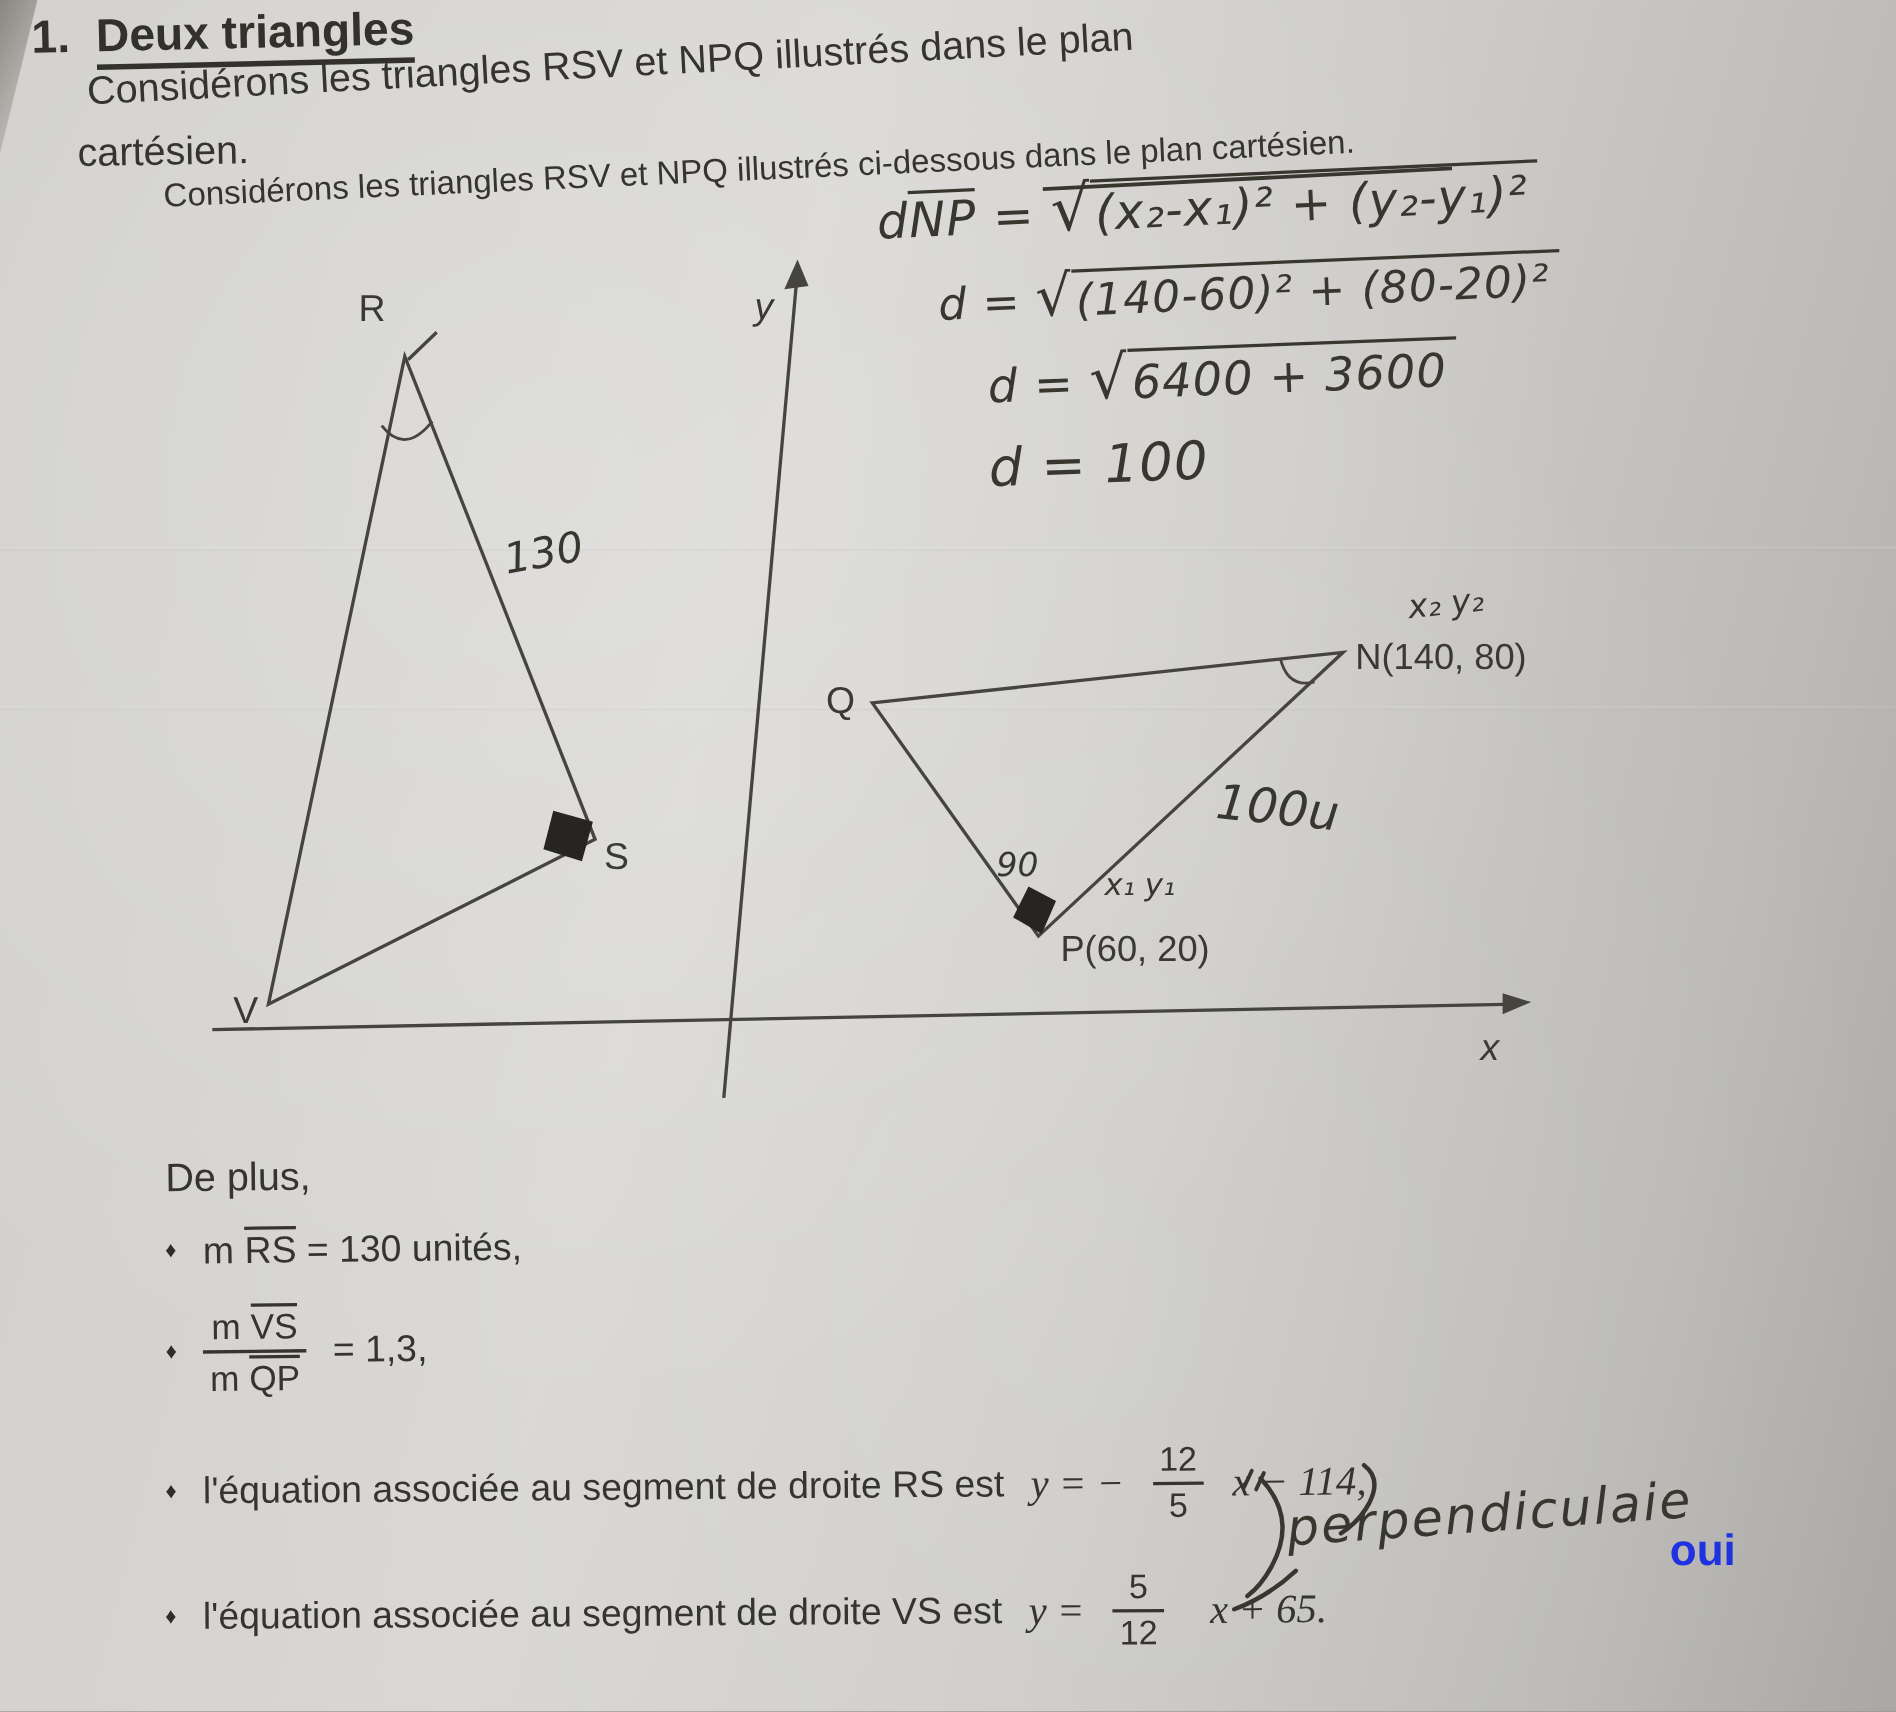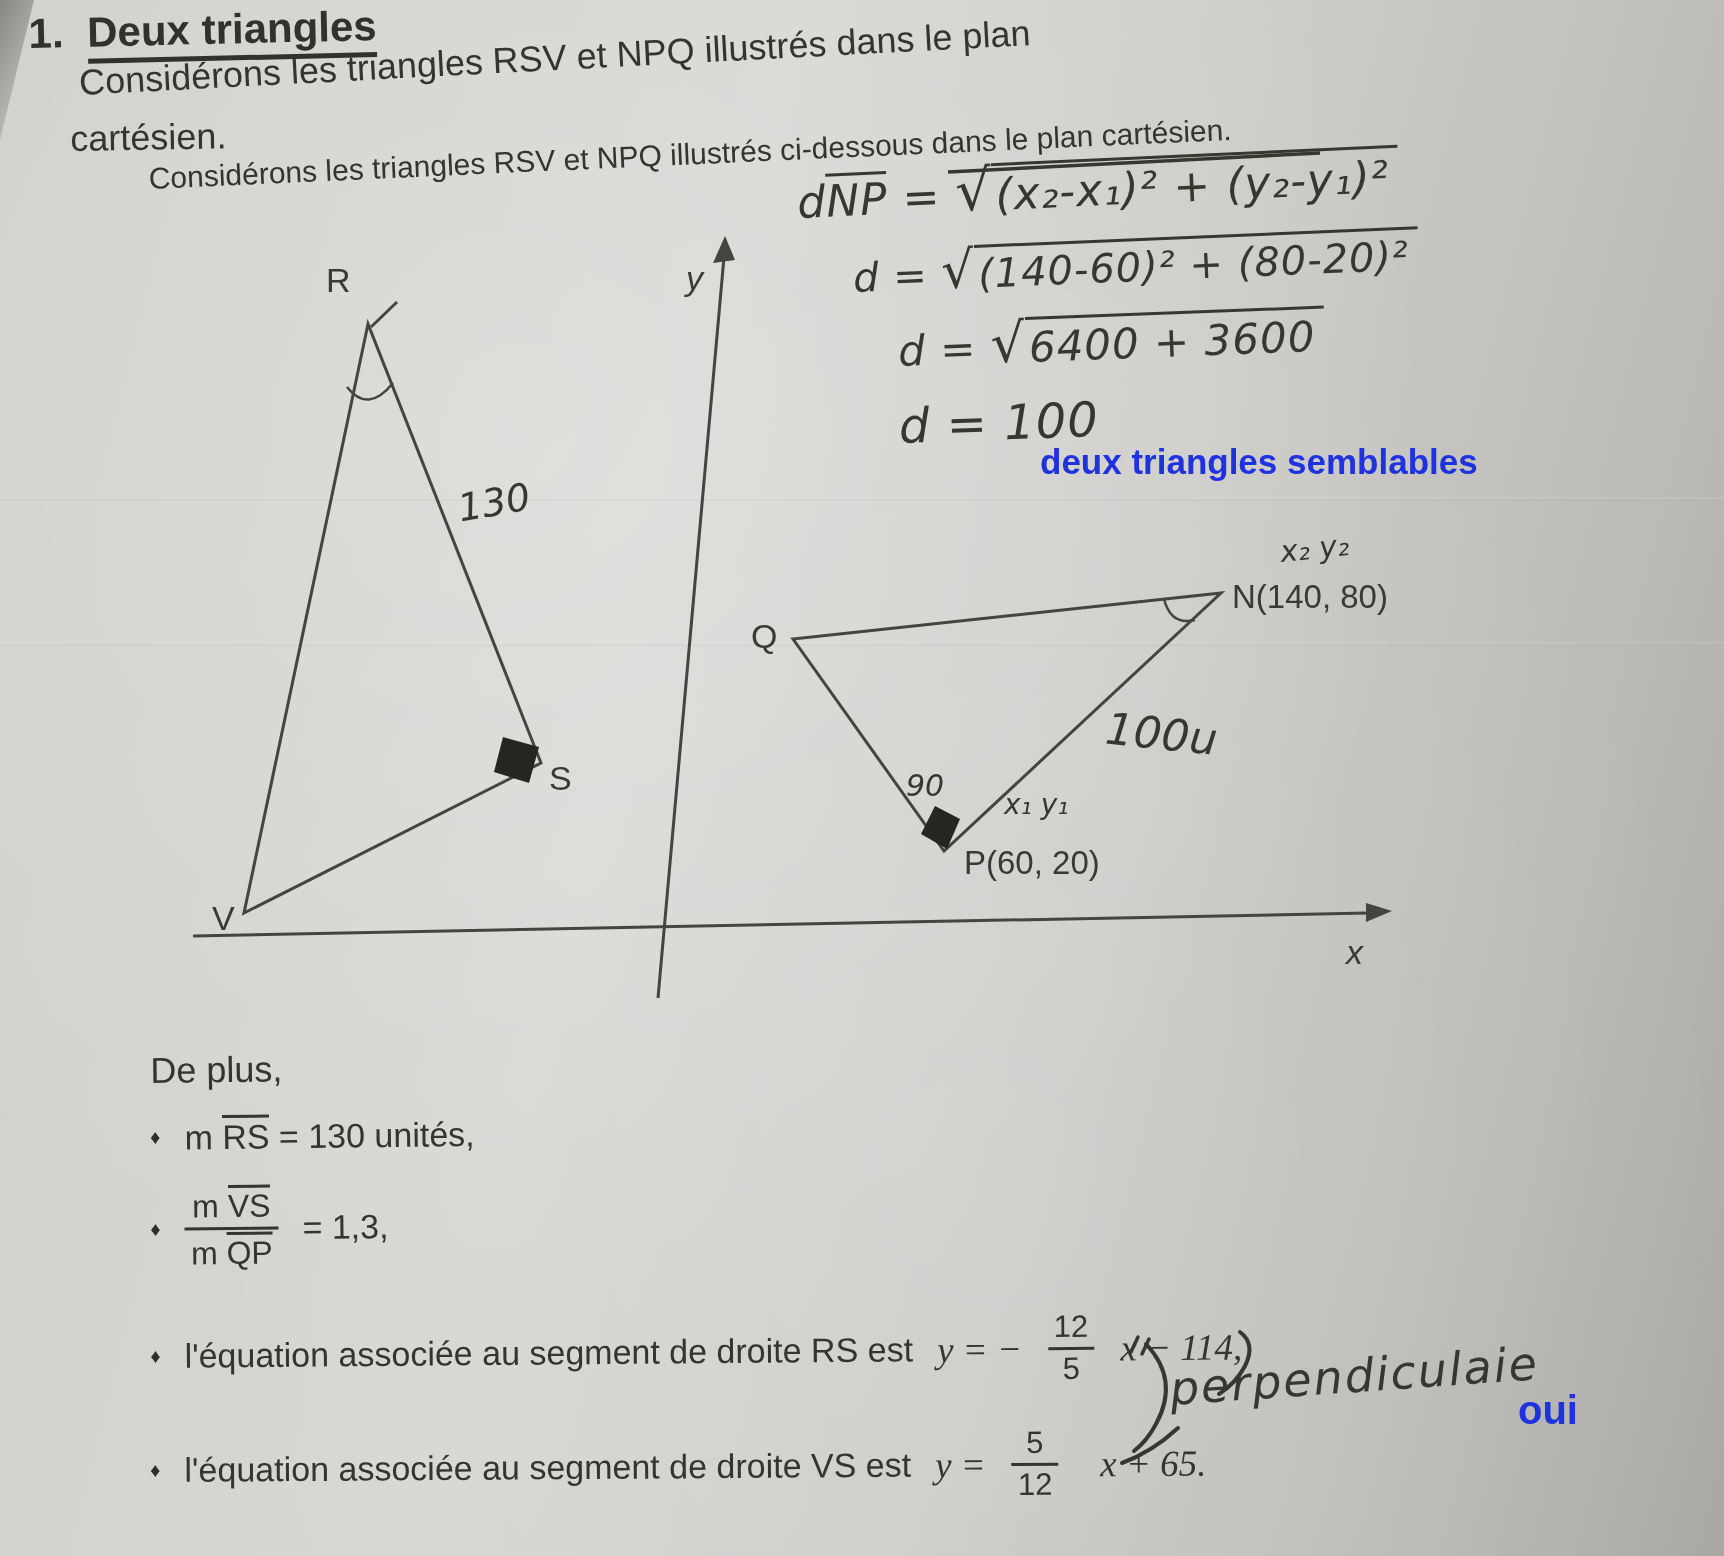--- a/index.html
+++ b/index.html
@@ -113,21 +113,20 @@
   <div class="abs hand wline" style="left:897px; top:322px; font-size:42px; transform:rotate(-2.2deg); transform-origin:left top;">
     <span>d =</span>
     <span class="sqrt">
         <span class="rad-sign">√</span>
         <span class="radicand">6400 + 3600</span>
       </span>
   </div>
 
   <div class="abs hand wline" style="left:898px; top:398px; font-size:48px; transform:rotate(-2deg); transform-origin:left top;">d = 100</div>
 
-  <div class="abs blue" style="left:1040px; top:442px; font-size:35px; white-space:nowrap;">deux triangles semblables</div>
 
   <div class="abs print" style="left:150px; top:1050px; font-size:36px; transform:rotate(-0.7deg); transform-origin:left top;">De plus,</div>
 
   <div class="abs print row" style="left:150px; top:1116px; font-size:34px; transform:rotate(-0.7deg); transform-origin:left top;">
     <span class="diamond">♦</span>
     <span style="white-space:nowrap;">
       <span>m</span>
       <span class="ov">RS</span>
       <span>= 130 unités,</span>
     </span>

